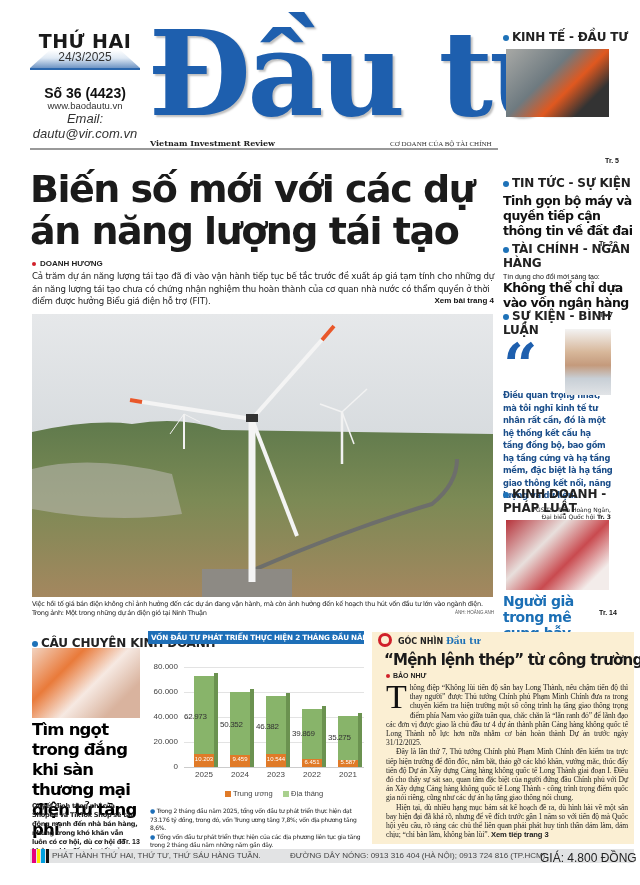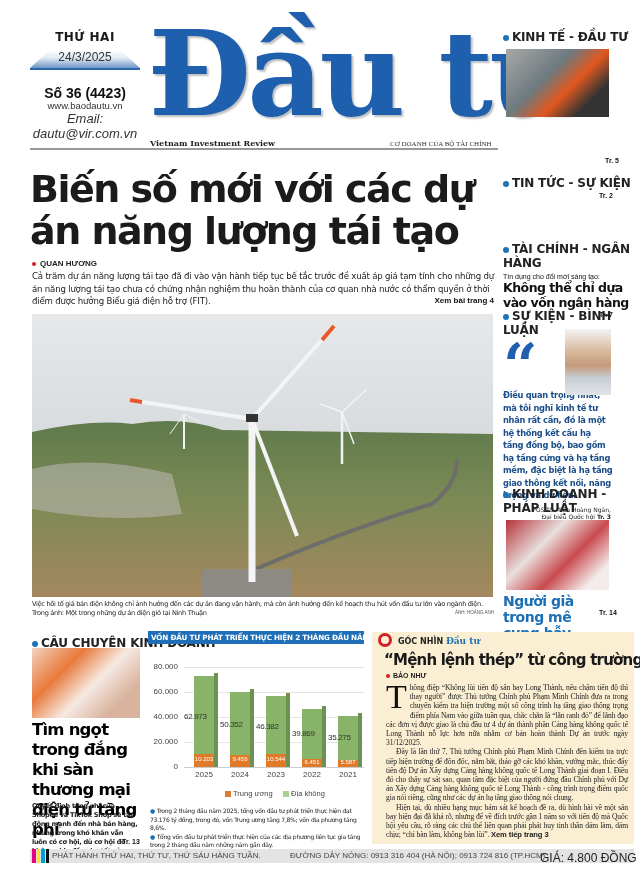--- a/index.html
+++ b/index.html
@@ -1,20 +1,20 @@
 <!DOCTYPE html>
 <html><head>
 <meta charset="utf-8">
 <style>
   * { box-sizing: border-box; margin: 0; padding: 0; }
   body { width: 640px; height: 885px; background: #fff; font-family: "Liberation Sans", sans-serif; color: #111; position: relative; overflow: hidden; }
   .abs { position: absolute; }
 
   
-  .day { left: 30px; top: 30px; width: 110px; text-align: center; font-family: "DejaVu Sans", sans-serif; font-weight: bold; font-size: 12px; letter-spacing: 0.5px; color: #1a1a1a; }
+  .day { left: 30px; top: 30px; width: 110px; text-align: center; font-family: "DejaVu Sans", sans-serif; font-weight: bold; font-size: 19px; letter-spacing: 0.5px; color: #1a1a1a; }
   .date-band { left: 30px; top: 50px; width: 110px; height: 18px; background: linear-gradient(to bottom, #ffffff 0%, #dfe9f4 45%, #6f95c4 100%); clip-path: polygon(18% 0, 82% 0, 100% 100%, 0 100%); }
   .date { left: 30px; top: 50px; width: 110px; text-align: center; font-size: 12px; color: #333; }
   .date-line { left: 30px; top: 68px; width: 110px; height: 2px; background: #2b67ad; }
   .issue { left: 30px; top: 85px; width: 110px; text-align: center; font-weight: bold; font-size: 14px; color: #111; }
   .web { left: 30px; top: 100px; width: 110px; text-align: center; font-size: 9.5px; color: #333; }
   .email { left: 30px; top: 111px; width: 110px; text-align: center; font-size: 13px; color: #333; font-style: italic; }
   .logo { left: 148px; top: 10px; width: 350px; height: 132px; font-family: "DejaVu Serif", serif; font-weight: bold; font-size: 118px; line-height: 128px; color: #1e5fae; letter-spacing: -4px; text-shadow: 2px 2px 2px rgba(0,0,0,0.25); white-space: nowrap; }
   .mast-line { left: 30px; top: 148px; width: 468px; height: 2px; background: #999; }
   .vir { left: 150px; top: 138px; font-family: "DejaVu Serif", serif; font-weight: bold; font-size: 8px; color: #222; }
   .coquan { left: 390px; top: 140px; font-family: "Liberation Serif", serif; font-size: 7px; color: #333; }
@@ -94,21 +94,21 @@
 <div class="abs date-line"></div>
 <div class="abs issue">Số 36 (4423)</div>
 <div class="abs web">www.baodautu.vn</div>
 <div class="abs email">Email: dautu@vir.com.vn</div>
 <div class="abs logo">Đầu tư</div>
 <div class="abs vir">Vietnam Investment Review</div>
 <div class="abs coquan">CƠ DOANH CỦA BỘ TÀI CHÍNH</div>
 <div class="abs mast-line"></div>
 
 <div class="abs headline">Biến số mới với các dự án năng lượng tái tạo</div>
-<div class="abs byline"><span class="dot"></span><span>QUAN HƯƠNG</span></div>
+<div class="abs byline"><span class="dot"></span><span>DOANH HƯƠNG</span></div>
 <div class="abs lead">Cả trăm dự án năng lượng tái tạo đã đi vào vận hành tiếp tục bế tắc trước đề xuất áp giá tạm tính cho những dự án năng lượng tái tạo chưa có chứng nhận nghiệm thu hoàn thành của cơ quan nhà nước có thẩm quyền ở thời điểm được hưởng Biểu giá điện hỗ trợ (FIT).</div>
 <div class="abs see-more">Xem bài trang 4</div>
 
 <div class="abs photo">
   <svg width="461" height="283" viewBox="0 0 461 283">
     <defs>
       <linearGradient id="sky" x1="0" y1="0" x2="0" y2="1">
         <stop offset="0" stop-color="#e6e8ea"></stop>
           <stop offset="1" stop-color="#d8dcdf"></stop>
       </linearGradient>
@@ -145,20 +145,21 @@
 <div class="abs credit">ẢNH: HOÀNG ANH</div>
 
 <div class="abs rcol" style="top:30px;">
   <div class="sect"><span class="dot"></span><span>KINH TẾ - ĐẦU TƯ</span></div>
   <div class="r-img" style="width:103px;height:68px;margin:5px 0 4px 3px;background:linear-gradient(135deg,#a8a9a6 0%,#6e7a80 40%,#e0581f 60%,#333 80%);"></div>
   <div class="tr" style="position:absolute;left:102px;top:127px;">Tr. 5</div>
 </div>
 
 <div class="abs rcol" style="top:176px;">
   <div class="sect"><span class="dot"></span><span>TIN TỨC - SỰ KIỆN</span></div>
+  <div class="r-title" style="margin-top:3px;">Tinh gọn bộ máy và quyền tiếp cận thông tin về đất đai</div>
   <div class="tr" style="text-align:right;padding-right:20px;margin-top:2px;">Tr. 2</div>
 </div>
 
 <div class="abs rcol" style="top:242px;">
   <div class="sect"><span class="dot"></span><span>TÀI CHÍNH - NGÂN HÀNG</span></div>
   <div style="font-size:7px;margin-top:3px;">Tín dụng cho đổi mới sáng tạo:</div>
   <div class="r-title">Không thể chỉ dựa vào vốn ngân hàng</div>
   <div class="tr" style="text-align:right;padding-right:20px;margin-top:1px;">Tr. 7</div>
 </div>
 
@@ -231,21 +232,21 @@
   <div class="bar-side" style="left:210px;top:63px;width:4px;height:54px;"></div>
   <div class="bar-top" style="left:190px;top:66px;width:20px;height:44px;"></div>
   <div class="bar-bot" style="left:190px;top:110px;width:20px;height:7px;"></div>
   <div class="bar-label" style="left:180px;top:83px;">35.275</div>
   <div class="bar-label-s" style="left:185px;top:109px;">5.587</div>
   <div class="xtick" style="left:185px;top:120px;">2021</div>
 </div>
 <div class="abs legend">
   <span class="sw" style="background:#e07a28;"></span><span>Trung ương</span>
   &nbsp;&nbsp;&nbsp;
-  <span class="sw" style="background:#a9d08e;"></span><span>Địa không</span>
+  <span class="sw" style="background:#a9d08e;"></span><span>Địa tháng</span>
 </div>
 <div class="abs notes">
   <div><span class="b">●</span> <span>Trong 2 tháng đầu năm 2025, tổng vốn đầu tư phát triển thực hiện đạt 73.176 tỷ đồng, trong đó, vốn Trung ương tăng 7,8%; vốn địa phương tăng 8,6%.</span></div>
   <div><span class="b">●</span> <span>Tổng vốn đầu tư phát triển thực hiện của các địa phương liên tục gia tăng trong 2 tháng đầu năm những năm gần đây.</span></div>
   <div style="text-align:right;" class="source">Nguồn: Cục Thống kê (Bộ Tài chính)</div>
 </div>
 
 <div class="abs gn-box"></div>
 <div class="abs gn-icon"></div>
 <div class="abs gn-head" style="left:398px;"><span>GÓC NHÌN</span> <span class="brand">Đầu tư</span></div>

